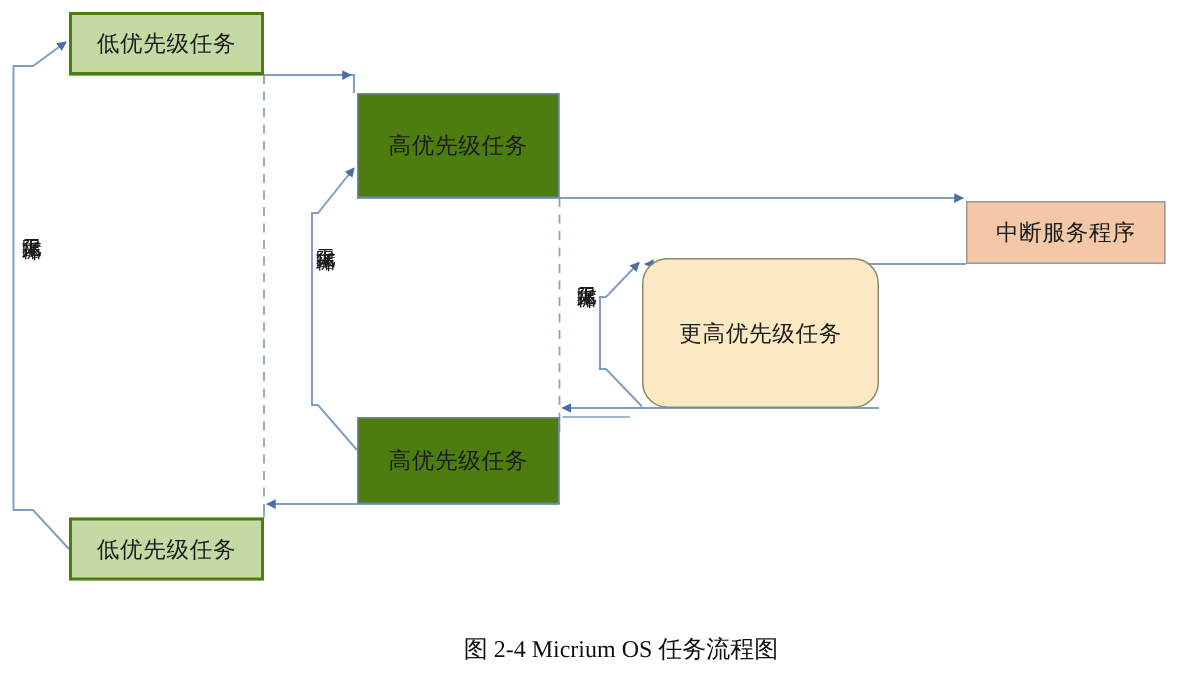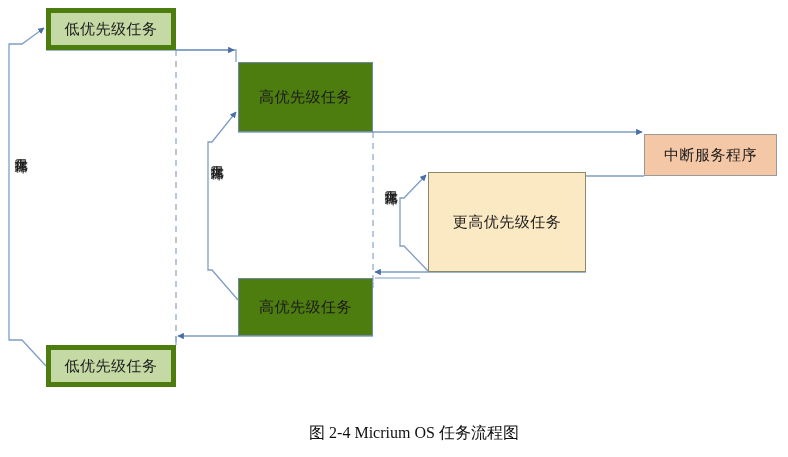--- a/index.html
+++ b/index.html
@@ -31,21 +31,21 @@
     align-items: center;
     justify-content: center;
     color: #1b1b1b;
     font-size: 15px;
     letter-spacing: 0.5px;
     font-family: "Liberation Serif", "DejaVu Serif", serif;
     white-space: nowrap;
   }
   .node-green {
     background: #c5d9a5;
-    border: 5px solid #4d7c0f;
+    border: 2px solid #4d7c0f;
   }
   .node-blue {
     background: #4d7c0f;
     border: 1px solid #6f89a8;
   }
   .node-yellow {
     background: #fbe9c4;
     border: 1px solid #8a8a6a;
   }
   .node-orange {
@@ -118,21 +118,21 @@
   </div>
 
   <div class="node-box node-blue" style="left:238px; top:62px; width:135px; height:70px;">
     <span>高优先级任务</span>
   </div>
 
   <div class="node-box node-orange" style="left:644px; top:134px; width:133px; height:42px;">
     <span>中断服务程序</span>
   </div>
 
-  <div class="node-box node-yellow" style="left:428px; top:172px; width:158px; height:100px;">
+  <div class="node-box node-yellow" style="left:428px; top:172px; width:158px; height:100px;border-radius:17px;">
     <span>更高优先级任务</span>
   </div>
 
   <div class="node-box node-blue" style="left:238px; top:278px; width:135px; height:58px;">
     <span>高优先级任务</span>
   </div>
 
   <div class="node-box node-green" style="left:46px; top:345px; width:130px; height:42px;">
     <span>低优先级任务</span>
   </div>

